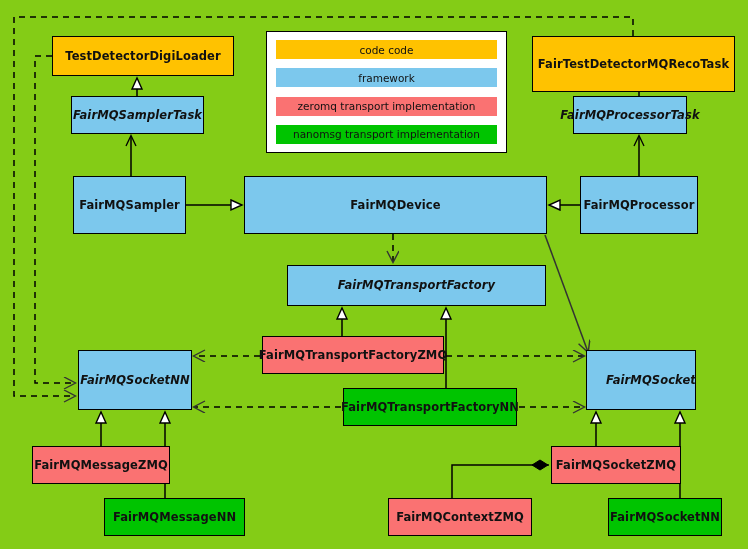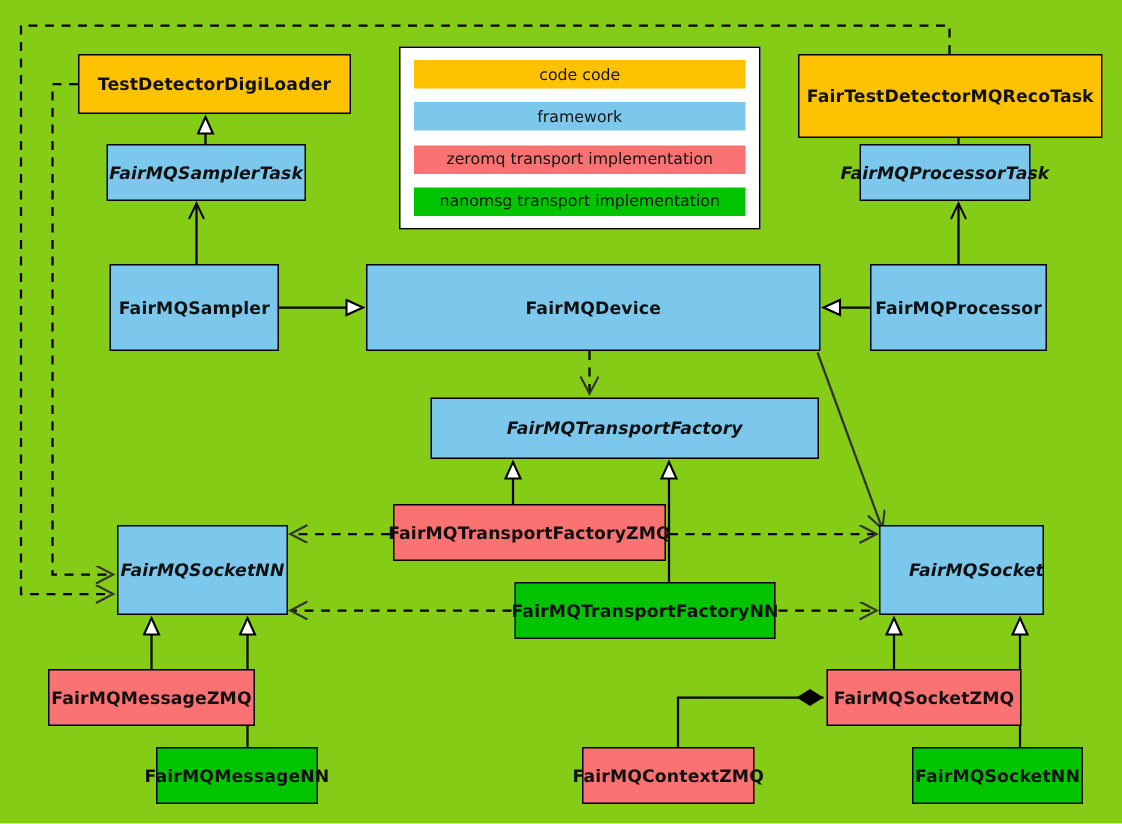--- a/index.html
+++ b/index.html
@@ -180,33 +180,33 @@
   </div>
 
   <div class="node fill-framework abstract" style="left:586px;top:350px;width:110px;height:60px;padding-left:20px;">
     <span>FairMQSocket</span>
   </div>
 
   <div class="node fill-zmq" style="left:32px;top:446px;width:138px;height:38px;">
     <span>FairMQMessageZMQ</span>
   </div>
 
-  <div class="node fill-nn" style="left:104px;top:498px;width:108px;height:38px;">
+  <div class="node fill-nn" style="left:104px;top:498px;width:141px;height:38px;">
     <span>FairMQMessageNN</span>
   </div>
 
   <div class="node fill-zmq" style="left:551px;top:446px;width:130px;height:38px;">
     <span>FairMQSocketZMQ</span>
   </div>
 
   <div class="node fill-nn" style="left:608px;top:498px;width:114px;height:38px;">
     <span>FairMQSocketNN</span>
   </div>
 
-  <div class="node fill-zmq" style="left:388px;top:498px;width:115px;height:38px;">
+  <div class="node fill-zmq" style="left:388px;top:498px;width:144px;height:38px;">
     <span>FairMQContextZMQ</span>
   </div>
 
   <div id="legend-box">
     <div class="legend-row" style="background:#FFC200;">
       <span>code code</span>
     </div>
     <div class="legend-row" style="background:#7CC8ED;">
       <span>framework</span>
     </div>

